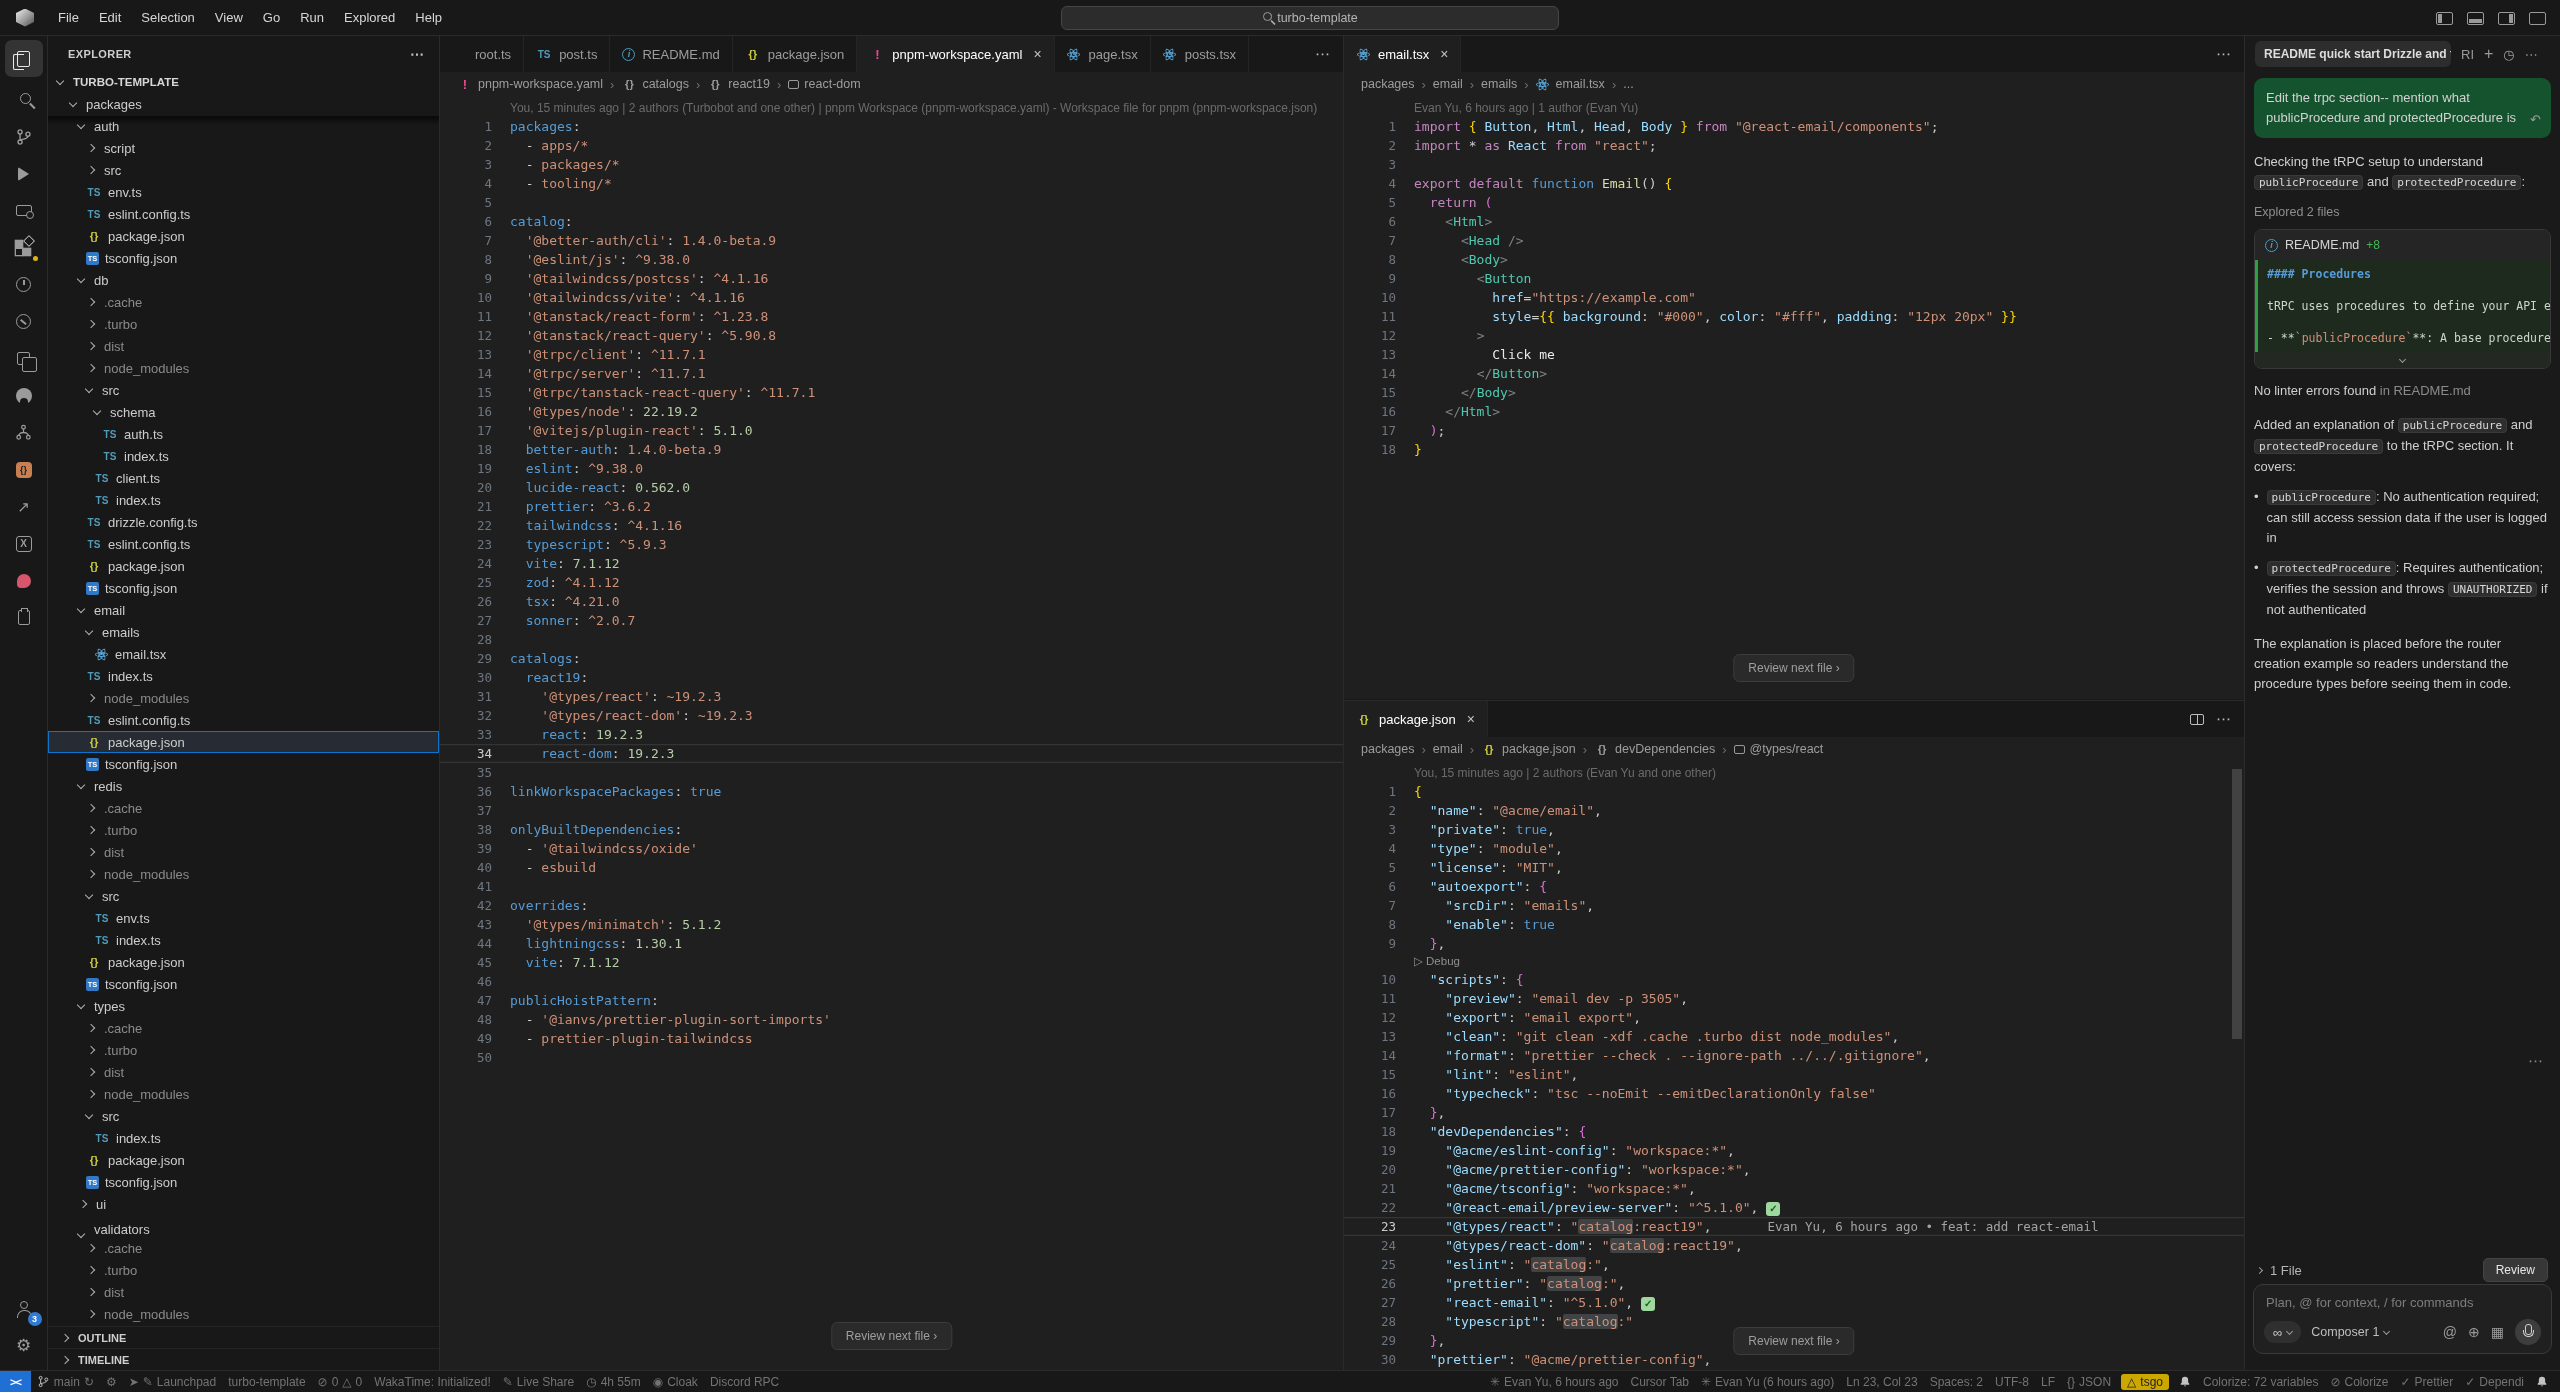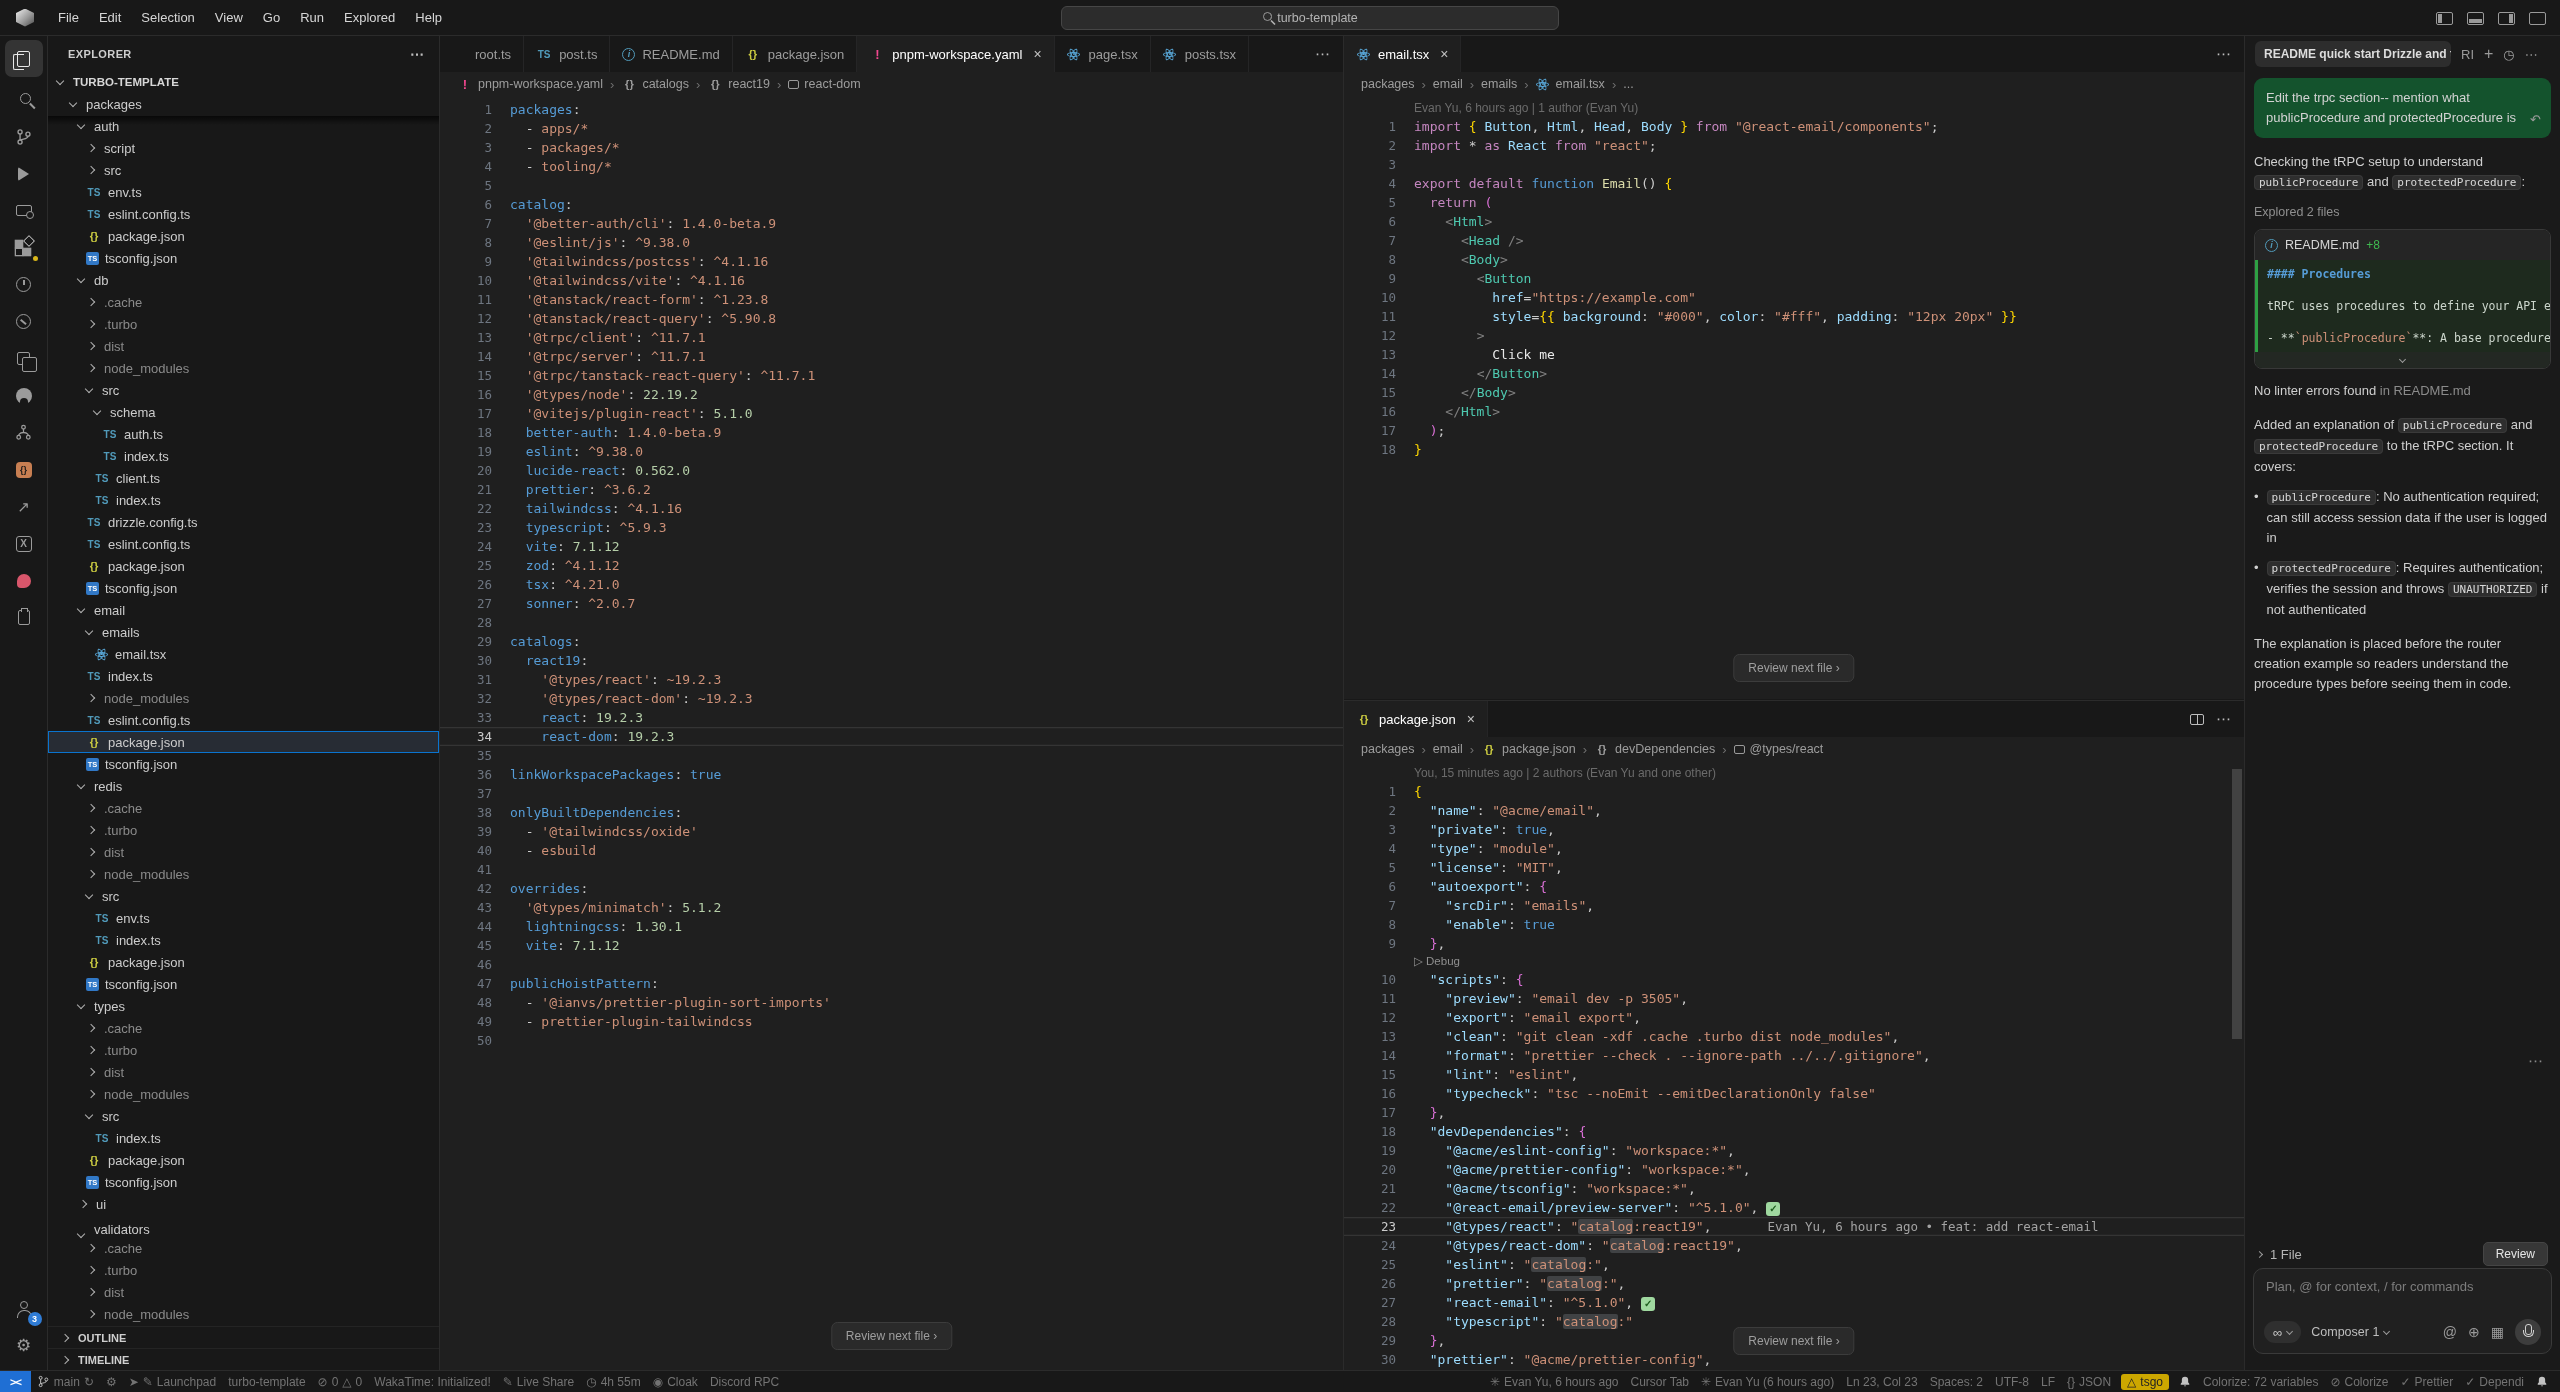--- a/index.html
+++ b/index.html
@@ -138,21 +138,21 @@
   .diff-body{background:#1e2a1e;border-left:3px solid #2ea043;padding:6px 0 6px 9px}
   .diff-line{height:16px;line-height:16px;font-family:"DejaVu Sans Mono",monospace;font-size:11.5px;white-space:pre}
   .tk-dh{color:#569cd6;font-weight:700}.tk-dt{color:#ccd6cc}.tk-ds{color:#ce9178}
   .diff-foot{height:16px;background:#232823;display:flex;align-items:center;justify-content:center}
   .bullet{display:flex;gap:8px;font-size:13px;line-height:20px;color:#cfcfcf;margin-top:10px}
   .bullet .dot{color:#cfcfcf}
   .ai-float-dots{position:absolute;right:16px;bottom:300px;color:#8a8a8a;font-size:15px;letter-spacing:1px}
   #ai-footer{position:absolute;left:8px;right:8px;bottom:16px}
   .file-row{display:flex;align-items:center;gap:8px;height:28px;font-size:13px;color:#b5b5b5;padding:0 4px}
   .review-sm{margin-left:auto;background:#373737;border:1px solid #454545;color:#e6e6e6;font-size:12px;border-radius:5px;padding:4px 12px;cursor:pointer}
-  .ai-input{border:1px solid #3a3a3a;background:#202020;border-radius:10px;padding:10px 12px;height:86px;position:relative}
+  .ai-input{border:1px solid #3a3a3a;background:#202020;border-radius:10px;padding:10px 12px;height:70px;position:relative}
   .ai-ph{font-size:13px;color:#7d7d7d}
   .ai-controls{position:absolute;left:10px;right:10px;bottom:8px;display:flex;align-items:center;gap:10px}
   .pill{height:22px;background:#2f2f2f;border-radius:11px;display:flex;align-items:center;gap:5px;padding:0 9px;color:#c9c9c9;font-size:13px}
   .mode{color:#bdbdbd;font-size:12.5px;display:flex;align-items:center;gap:5px}
   .ai-right-ics{margin-left:auto;display:flex;align-items:center;gap:11px;color:#9a9a9a;font-size:14px}
   .mic{width:26px;height:26px;border-radius:50%;background:#3d3d3d;position:relative}
   .mic::before{content:"";position:absolute;left:10px;top:5px;width:5px;height:9px;border:1.3px solid #d0d0d0;border-radius:3px}
   .mic::after{content:"";position:absolute;left:8px;top:11px;width:9px;height:6px;border:1.3px solid #d0d0d0;border-top:0;border-radius:0 0 6px 6px}
   .chev-s{width:5px;height:5px;border-right:1.3px solid #9a9a9a;border-bottom:1.3px solid #9a9a9a;transform:rotate(45deg);display:inline-block;margin-top:-2px}
   .chev-r{width:5px;height:5px;border-right:1.3px solid #9a9a9a;border-bottom:1.3px solid #9a9a9a;transform:rotate(-45deg);display:inline-block}
@@ -580,20 +580,21 @@
           <span class="fi fi-braces">{}</span>
           <span>react19</span>
         </span>
         <span class="crumb-sep">›</span>
         <span class="crumb">
           <span class="fi fi-field"></span>
           <span>react-dom</span>
         </span>
       </div>
     <div class="code" id="g1-code">
+        <div class="blame">You, 15 minutes ago | 2 authors (Turbobot and one other) | pnpm Workspace (pnpm-workspace.yaml) - Workspace file for pnpm (pnpm-workspace.json)</div>
         <div class="cl"><span class="ln">1</span><span class="lc"><span class="tk-k">packages</span><span class="tk-d">:</span></span></div>
         <div class="cl"><span class="ln">2</span><span class="lc"><span class="tk-d">  - </span><span class="tk-s">apps/*</span></span></div>
         <div class="cl"><span class="ln">3</span><span class="lc"><span class="tk-d">  - </span><span class="tk-s">packages/*</span></span></div>
         <div class="cl"><span class="ln">4</span><span class="lc"><span class="tk-d">  - </span><span class="tk-s">tooling/*</span></span></div>
         <div class="cl"><span class="ln">5</span><span class="lc"></span></div>
         <div class="cl"><span class="ln">6</span><span class="lc"><span class="tk-k">catalog</span><span class="tk-d">:</span></span></div>
         <div class="cl"><span class="ln">7</span><span class="lc"><span class="tk-d">  </span><span class="tk-s">'@better-auth/cli'</span><span class="tk-d">: </span><span class="tk-s">1.4.0-beta.9</span></span></div>
         <div class="cl"><span class="ln">8</span><span class="lc"><span class="tk-d">  </span><span class="tk-s">'@eslint/js'</span><span class="tk-d">: </span><span class="tk-s">^9.38.0</span></span></div>
         <div class="cl"><span class="ln">9</span><span class="lc"><span class="tk-d">  </span><span class="tk-s">'@tailwindcss/postcss'</span><span class="tk-d">: </span><span class="tk-s">^4.1.16</span></span></div>
         <div class="cl"><span class="ln">10</span><span class="lc"><span class="tk-d">  </span><span class="tk-s">'@tailwindcss/vite'</span><span class="tk-d">: </span><span class="tk-s">^4.1.16</span></span></div>

